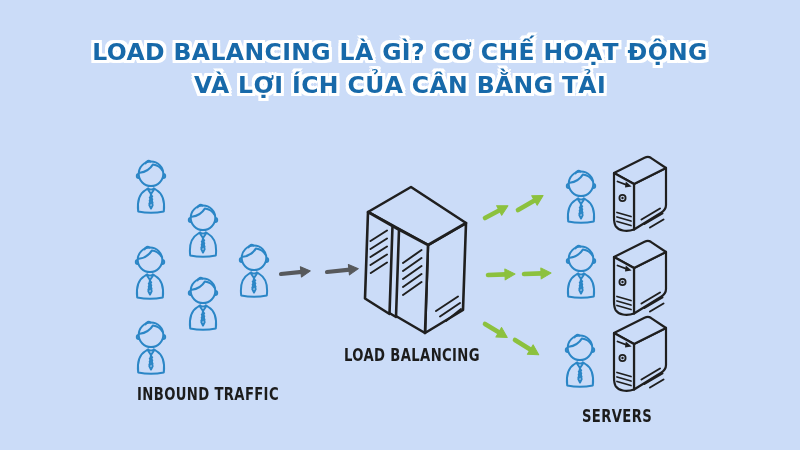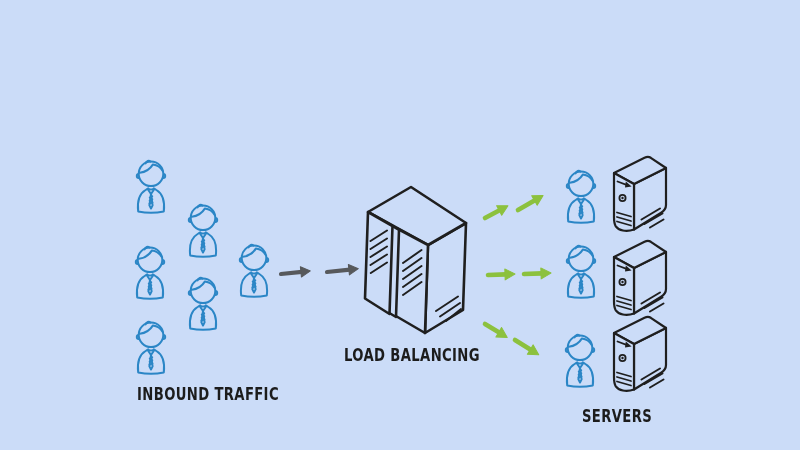--- a/index.html
+++ b/index.html
@@ -49,20 +49,24 @@
   .ga{stroke:var(--gray-arrow);fill:none;stroke-width:4.2;stroke-linecap:round;}
   .gah{fill:var(--gray-arrow);stroke:var(--gray-arrow);stroke-width:1;stroke-linejoin:round;}
   .gn{stroke:var(--green-arrow);fill:none;stroke-width:4.6;stroke-linecap:round;}
   .gnh{fill:var(--green-arrow);stroke:var(--green-arrow);stroke-width:1;stroke-linejoin:round;}
 </style>
 </head>
 <body>
 
 <div class="stage">
 
+  <div class="title">
+    <div>LOAD BALANCING LÀ GÌ? CƠ CHẾ HOẠT ĐỘNG</div>
+    <div>VÀ LỢI ÍCH CỦA CÂN BẰNG TẢI</div>
+  </div>
 
   <svg class="overlay" width="800" height="450" viewBox="0 0 800 450">
     <defs>
 
       <symbol id="sym-person" viewBox="0 0 32 54" overflow="visible">
         <circle class="pl" cx="3.7" cy="17" r="1.9"></circle>
         <circle class="pl" cx="28.3" cy="17" r="1.9"></circle>
         <circle class="plf" cx="16" cy="14.8" r="12.3"></circle>
         <path class="pl" d="M10.5 4.4 C11.4 1.7 13.9 1 15.5 2.6"></path>
         <path class="pl" d="M4.8 13.8 C10 13.2 15 10.2 18 5.4 C21.5 5.9 25.5 8 27.4 11.6"></path>

